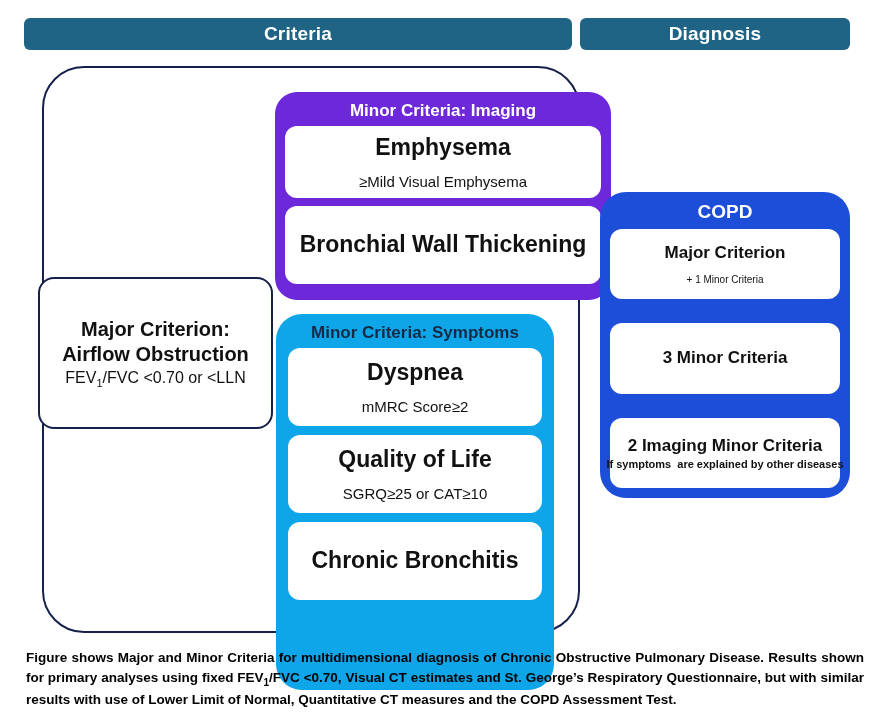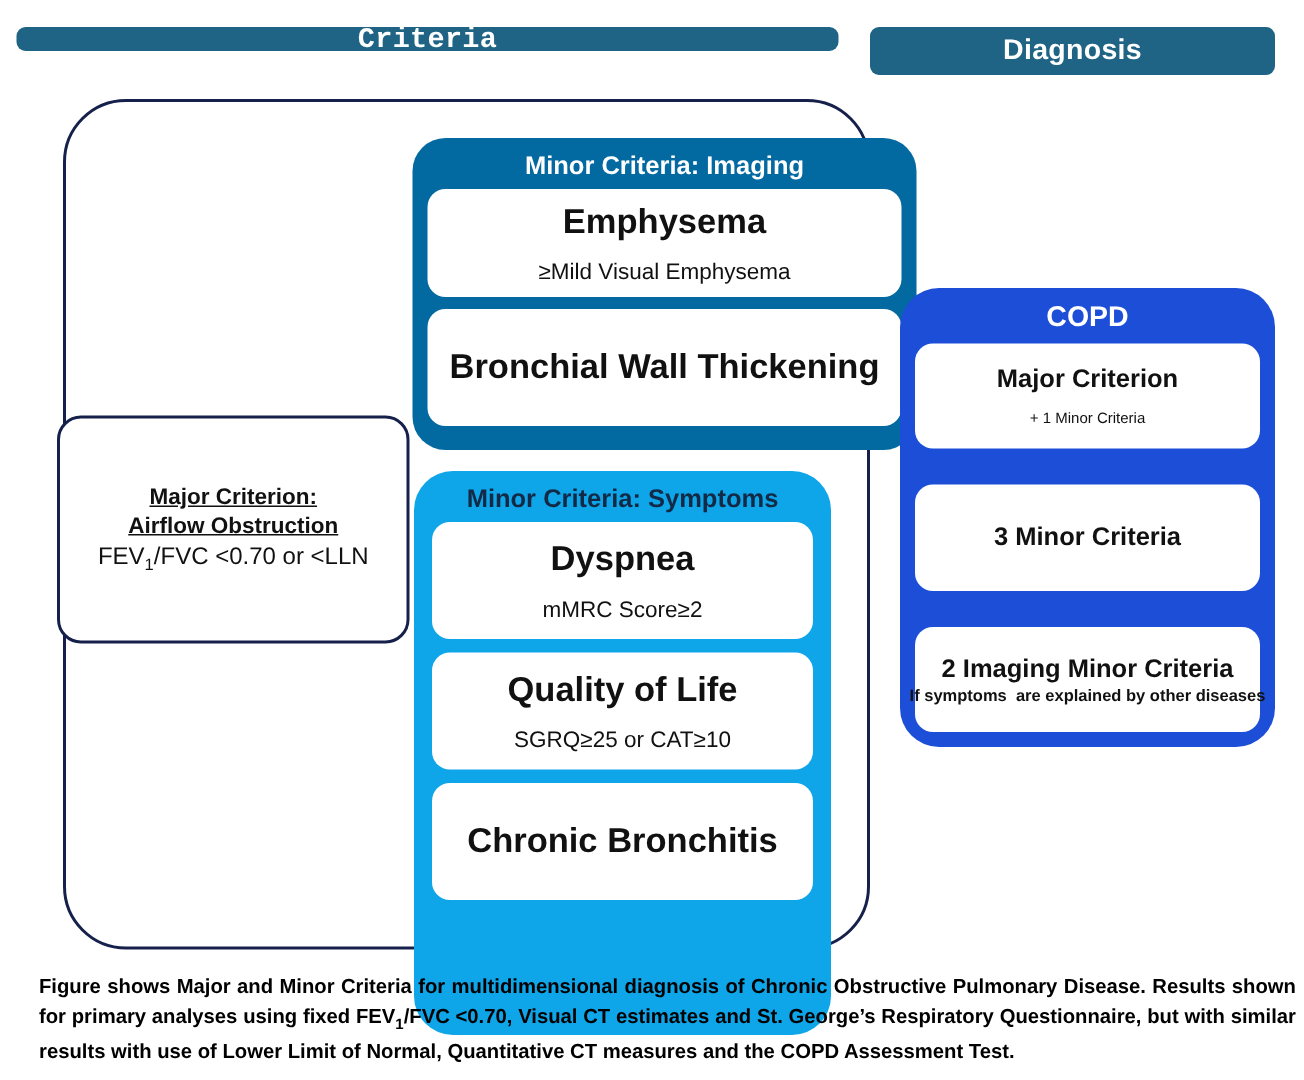--- a/index.html
+++ b/index.html
@@ -28,21 +28,21 @@
     background: #1f6484;
     border-radius: 6px;
     color: #ffffff;
     font-weight: bold;
     font-size: 19px;
     display: flex;
     align-items: center;
     justify-content: center;
     letter-spacing: .2px;
   }
-  #hdr-criteria  { left: 11px;  top: 18px; width: 548px; height: 16px; font-family: Liberation Mono, monospace; }
+  #hdr-criteria  { left: 24px;  top: 18px; width: 548px; height: 32px; }
   #hdr-diagnosis { left: 580px; top: 18px; width: 270px; height: 32px; }
 
   
   .criteria-shell {
     position: absolute;
     left: 42px;
     top: 66px;
     width: 538px;
     height: 567px;
     border: 2px solid #16214b;
@@ -63,25 +63,24 @@
     box-sizing: border-box;
     background: #ffffff;
     display: flex;
     flex-direction: column;
     align-items: center;
     justify-content: center;
     text-align: center;
     padding: 0 8px;
   }
   .major-card .t1 {
-    font-size: 15px;
+    font-size: 20px;
     font-weight: bold;
     color: #111111;
     line-height: 1.25;
-    text-decoration: underline;
   }
   .major-card .t2 {
     font-size: 16px;
     color: #111111;
     margin-top: 2px;
   }
   .major-card .t2 sub { font-size: 11px; }
 
   
   .group {
@@ -125,21 +124,21 @@
     margin-top: 1px;
     white-space: pre;
   }
 
   
   #grp-imaging {
     left: 275px;
     top: 92px;
     width: 336px;
     height: 208px;
-    background: #0369a1;
+    background: #6d28d9;
     border-radius: 22px;
     padding: 6px 10px 10px 10px;
   }
   #grp-imaging > .group-title {
     color: #ffffff;
     font-size: 17px;
     padding: 3px 0 5px 0;
   }
   #grp-imaging .card { height: 72px; }
   #grp-imaging .card + .card { margin-top: 8px; height: 78px; }

